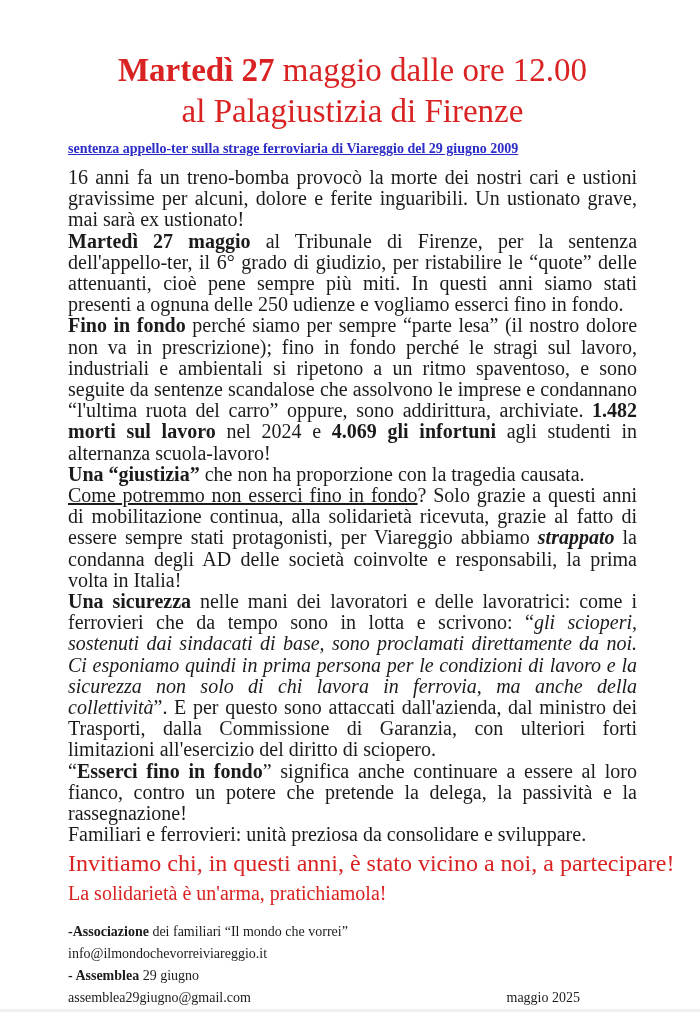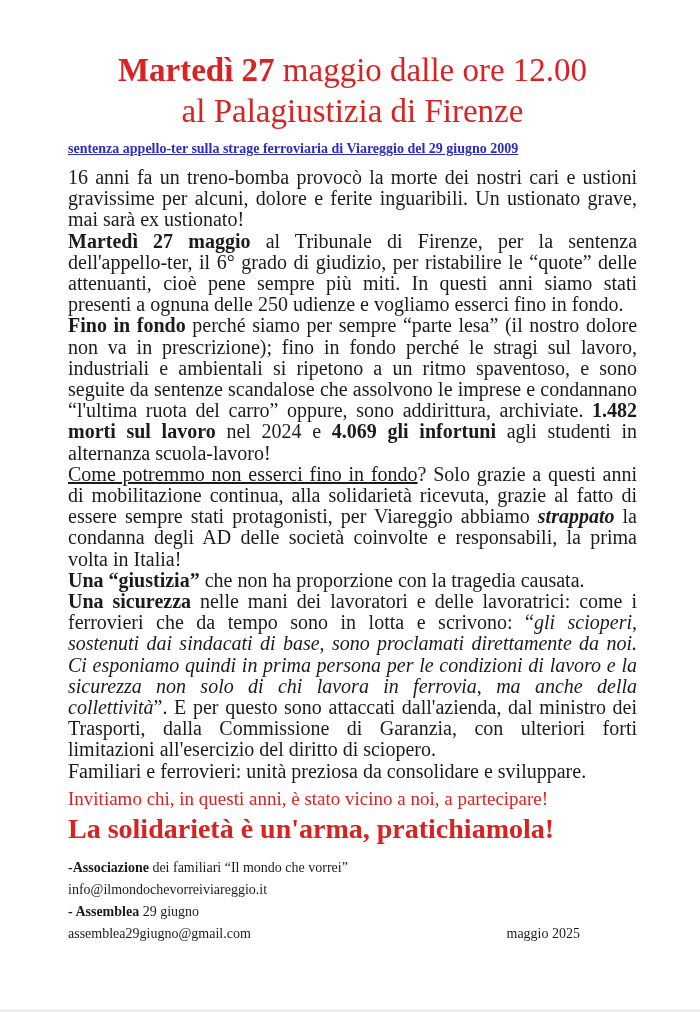--- a/index.html
+++ b/index.html
@@ -45,30 +45,30 @@
     font-size: 20px;
     line-height: 21.2px;
     text-align: justify;
   }
   .body p { margin: 0; }
   .b { font-weight: bold; }
   .i { font-style: italic; }
   .u { text-decoration: underline; }
   .invite {
     margin-top: 4px;
-    font-size: 19px;
+    font-size: 24px;
     line-height: 26px;
     color: var(--red);
     white-space: nowrap;
   }
   .slogan {
     margin-top: 2px;
-    font-size: 28px;
+    font-size: 20px;
     line-height: 30px;
-    font-weight: bold;
+    font-weight: normal;
     color: var(--red);
   }
   .footer {
     margin-top: 13px;
     font-size: 14px;
     line-height: 22px;
   }
   .footer p { margin: 0; }
   .frow { display: flex; justify-content: space-between; }
   .frow .date { margin-right: 57px; }
@@ -88,23 +88,24 @@
     <span class="t-line"><b>Martedì 27</b><span> maggio dalle ore 12.00</span></span>
     <span class="t-line">al Palagiustizia di Firenze</span>
   </h1>
 
   <div class="subtitle">sentenza appello-ter sulla strage ferroviaria di Viareggio del 29 giugno 2009</div>
 
   <div class="body">
       <p><span>16 anni fa un treno-bomba provocò la morte dei nostri cari e ustioni gravissime per alcuni, dolore e ferite inguaribili. Un ustionato grave, mai sarà ex ustionato!</span></p>
       <p><span class="b">Martedì 27 maggio</span><span> al Tribunale di Firenze, per la sentenza dell'appello-ter, il 6° grado di giudizio, per ristabilire le “quote” delle attenuanti, cioè pene sempre più miti. In questi anni siamo stati presenti a ognuna delle 250 udienze e vogliamo esserci fino in fondo.</span></p>
       <p><span class="b">Fino in fondo</span><span> perché siamo per sempre “parte lesa” (il nostro dolore non va in prescrizione); fino in fondo perché le stragi sul lavoro, industriali e ambientali si ripetono a un ritmo spaventoso, e sono seguite da sentenze scandalose che assolvono le imprese e condannano “l'ultima ruota del carro” oppure, sono addirittura, archiviate. </span><span class="b">1.482 morti sul lavoro</span><span> nel 2024 e </span><span class="b">4.069 gli infortuni</span><span> agli studenti in alternanza scuola-lavoro!</span></p>
+      <p><span class="b">Una “giustizia”</span><span> che non ha proporzione con la tragedia causata.</span></p>
       <p><span class="u">Come potremmo non esserci fino in fondo</span><span>? Solo grazie a questi anni di mobilitazione continua, alla solidarietà ricevuta, grazie al fatto di essere sempre stati protagonisti, per Viareggio abbiamo </span><span class="b i">strappato</span><span> la condanna degli AD delle società coinvolte e responsabili, la prima volta in Italia!</span></p>
-      <p><span class="b">Una “giustizia”</span><span> che non ha proporzione con la tragedia causata.</span></p>
       <p><span class="b">Una sicurezza</span><span> nelle mani dei lavoratori e delle lavoratrici: come i ferrovieri che da tempo sono in lotta e scrivono: “</span><span class="i">gli scioperi, sostenuti dai sindacati di base, sono proclamati direttamente da noi. Ci esponiamo quindi in prima persona per le condizioni di lavoro e la sicurezza non solo di chi lavora in ferrovia, ma anche della collettività</span><span>”. E per questo sono attaccati dall'azienda, dal ministro dei Trasporti, dalla Commissione di Garanzia, con ulteriori forti limitazioni all'esercizio del diritto di sciopero.</span></p>
+      <p><span>“</span><span class="b">Esserci fino in fondo</span><span>” significa anche continuare a essere al loro fianco, contro un potere che pretende la delega, la passività e la rassegnazione!</span></p>
       <p><span>Familiari e ferrovieri: unità preziosa da consolidare e sviluppare.</span></p>
     </div>
 
   <div class="invite">Invitiamo chi, in questi anni, è stato vicino a noi, a partecipare!</div>
   <div class="slogan">La solidarietà è un'arma, pratichiamola!</div>
 
   <div class="footer">
     <p><b>-Associazione</b><span> dei familiari “Il mondo che vorrei”</span></p>
     <p>info@ilmondochevorreiviareggio.it</p>
     <p><b>- Assemblea</b><span> 29 giugno</span></p>

